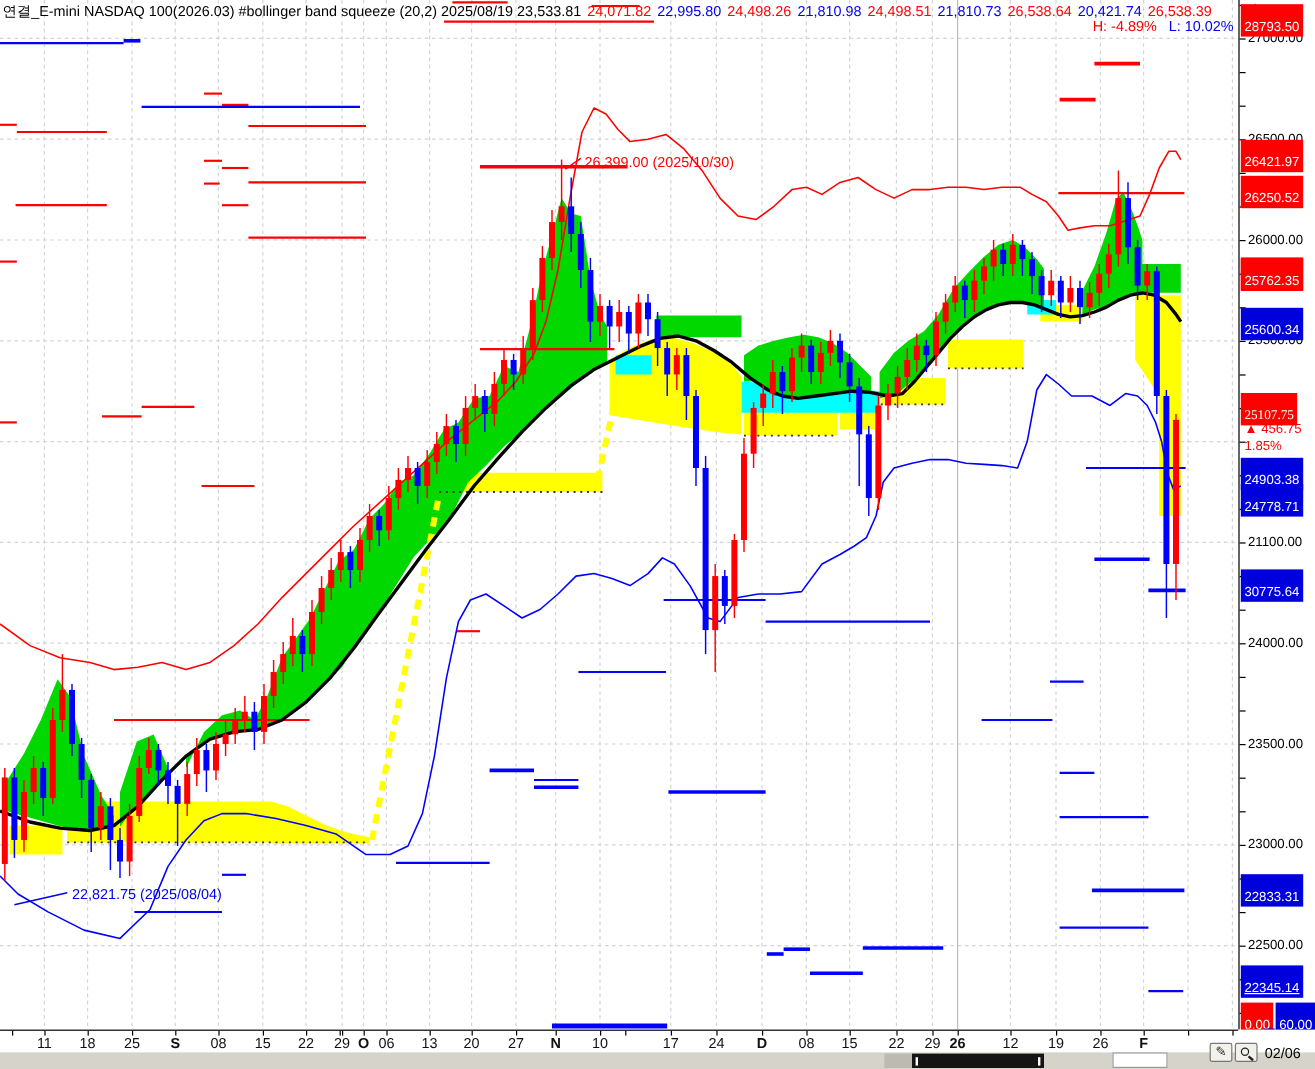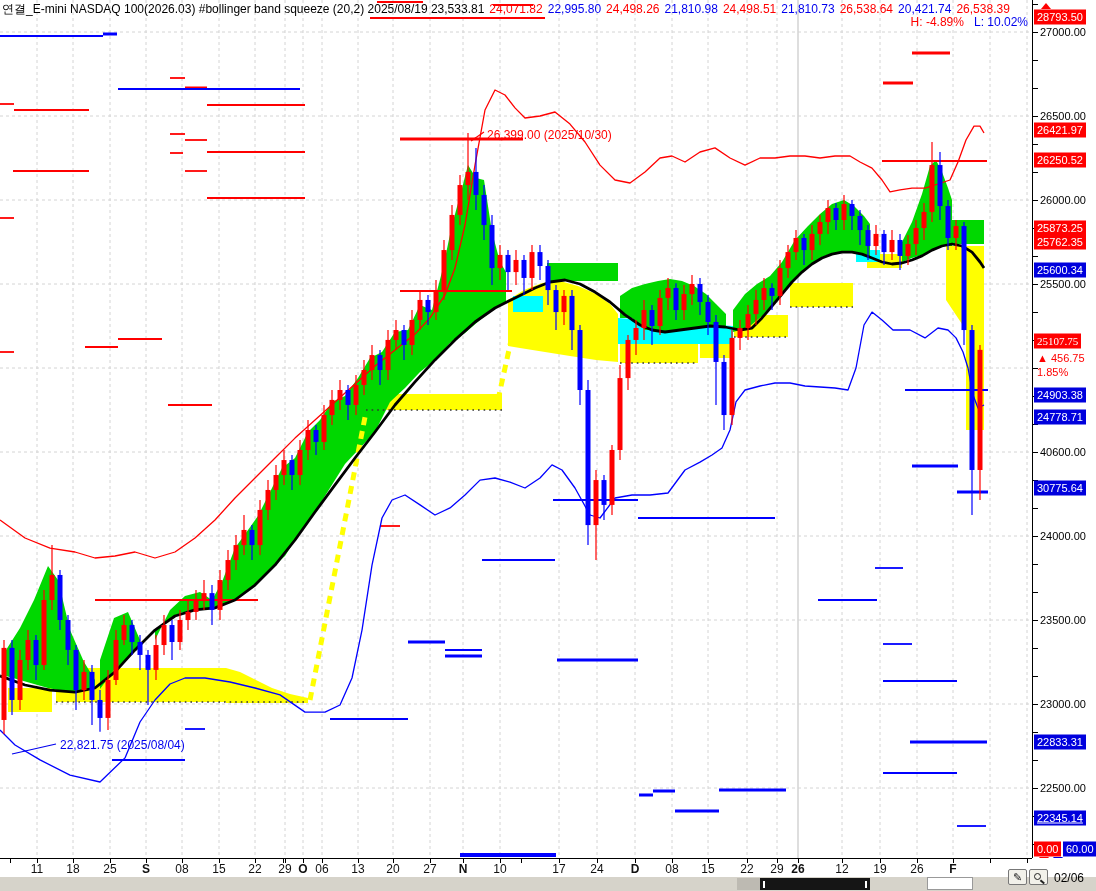--- a/index.html
+++ b/index.html
@@ -10,21 +10,21 @@
   .plot svg{position:absolute;left:0;top:0;}
   .hdr{position:absolute;left:2px;top:1px;width:1028px;font-size:12px;color:#000;
        white-space:nowrap;pointer-events:none;}
   .hdr .v{margin-left:5px;}
   .hl{position:absolute;right:4px;top:15px;font-size:12px;white-space:nowrap;pointer-events:none;}
   .hl span{margin-left:10px;}
   .yaxis{position:absolute;left:1032px;top:0;width:64px;height:858px;background:#fff;
          border-left:1px solid #000;font-size:11px;}
   .ytick{position:absolute;left:0;width:5px;height:1px;background:#000;}
   .ylab{position:absolute;left:7px;transform:translateY(-50%);color:#000;white-space:nowrap;}
-  .ybox{position:absolute;left:1px;transform:translateY(-50%);color:#fff;padding:1px 3px 2px 3px;
+  .ybox{position:absolute;left:1px;transform:translateY(-50%);color:#fff;padding:13px 3px 2px 3px;
         white-space:nowrap;font-size:11px;}
   .ybox.red{background:#f00;}
   .ybox.blue{background:#0000dd;}
   .ychg{position:absolute;left:4px;transform:translateY(-50%);color:#f00;white-space:nowrap;font-size:11px;}
   .tri{width:0;height:0;position:absolute;}
   .xaxis{position:absolute;left:0;top:858px;width:1032px;height:30px;background:#fff;
          border-top:1px solid #000;font-size:12px;color:#111;}
   .xlab{position:absolute;top:3px;transform:translateX(-50%);}
   .xlab.bold{font-weight:bold;}
   .xtick{position:absolute;top:0;width:1px;height:4px;background:#000;}
@@ -462,30 +462,30 @@
       <div class="ytick" style="top: 704px;"></div>
       <div class="ytick" style="top: 732px;"></div>
       <div class="ytick" style="top: 760px;"></div>
       <div class="ytick" style="top: 788px;"></div>
       <div class="ytick" style="top: 816px;"></div>
       <div class="ytick" style="top: 844px;"></div>
       <div class="ylab" style="top: 32px;">27000.00</div>
       <div class="ylab" style="top: 116px;">26500.00</div>
       <div class="ylab" style="top: 200px;">26000.00</div>
       <div class="ylab" style="top: 284px;">25500.00</div>
-      <div class="ylab" style="top: 452px;">40600.00</div>
+      <div class="ylab" style="top: 452px;">21100.00</div>
       <div class="ylab" style="top: 536px;">24000.00</div>
       <div class="ylab" style="top: 620px;">23500.00</div>
       <div class="ylab" style="top: 704px;">23000.00</div>
       <div class="ylab" style="top: 788px;">22500.00</div>
       <div class="ybox red" style="top: 17px;">28793.50</div>
       <div class="ybox red" style="top: 130px;">26421.97</div>
       <div class="ybox red" style="top: 160px;">26250.52</div>
       <div class="ybox red" style="top: 228px;">25873.25</div>
-      <div class="ybox red" style="top: 242px;">25762.35</div>
+      <div class="ybox red" style="top: 229px;">25762.35</div>
       <div class="ybox blue" style="top: 270px;">25600.34</div>
       <div class="ybox red" style="top: 341px; font-family: Liberation Serif, serif;">25107.75</div>
       <div class="ybox blue" style="top: 395px;">24903.38</div>
       <div class="ybox blue" style="top: 417px;">24778.71</div>
       <div class="ybox blue" style="top: 488px;">30775.64</div>
       <div class="ybox blue" style="top: 742px;">22833.31</div>
       <div class="ybox blue" style="top: 818px; text-decoration: underline;">22345.14</div>
       <div class="ychg" style="top: 358px;">▲ 456.75</div>
       <div class="ychg" style="top: 372px;">1.85%</div>
       <div class="ybox red" style="top: 849px; left: 1px;">0.00</div>

